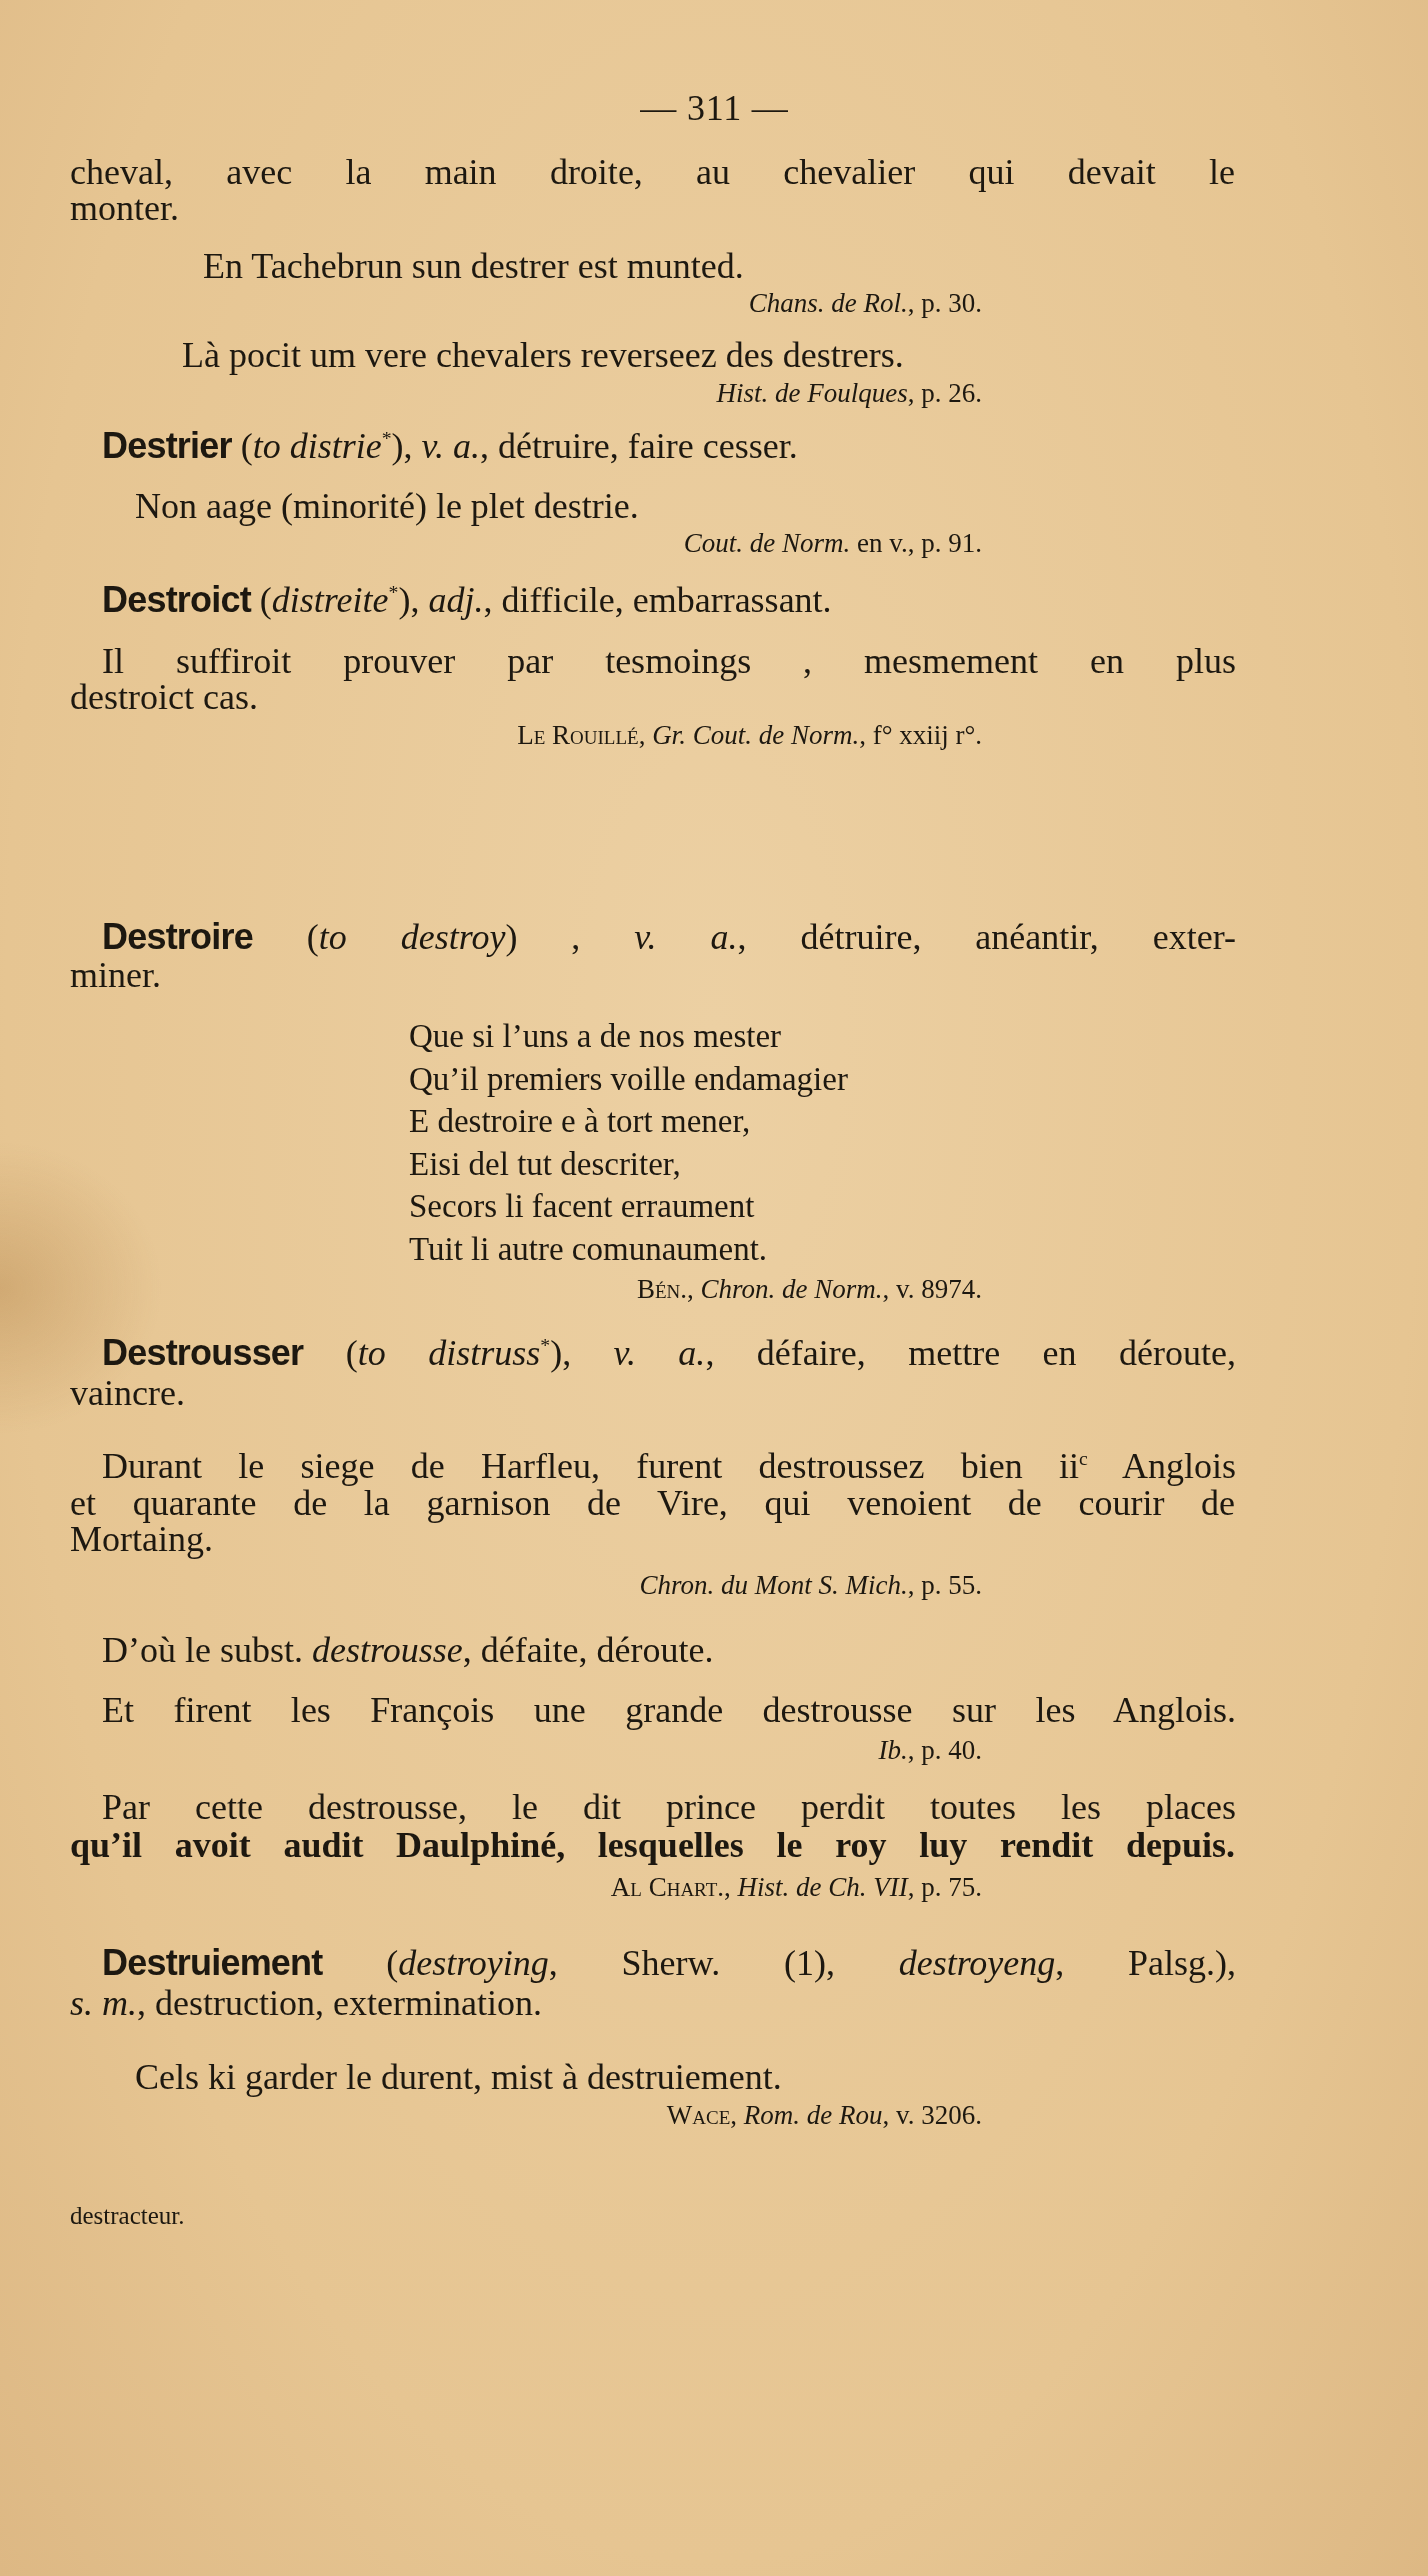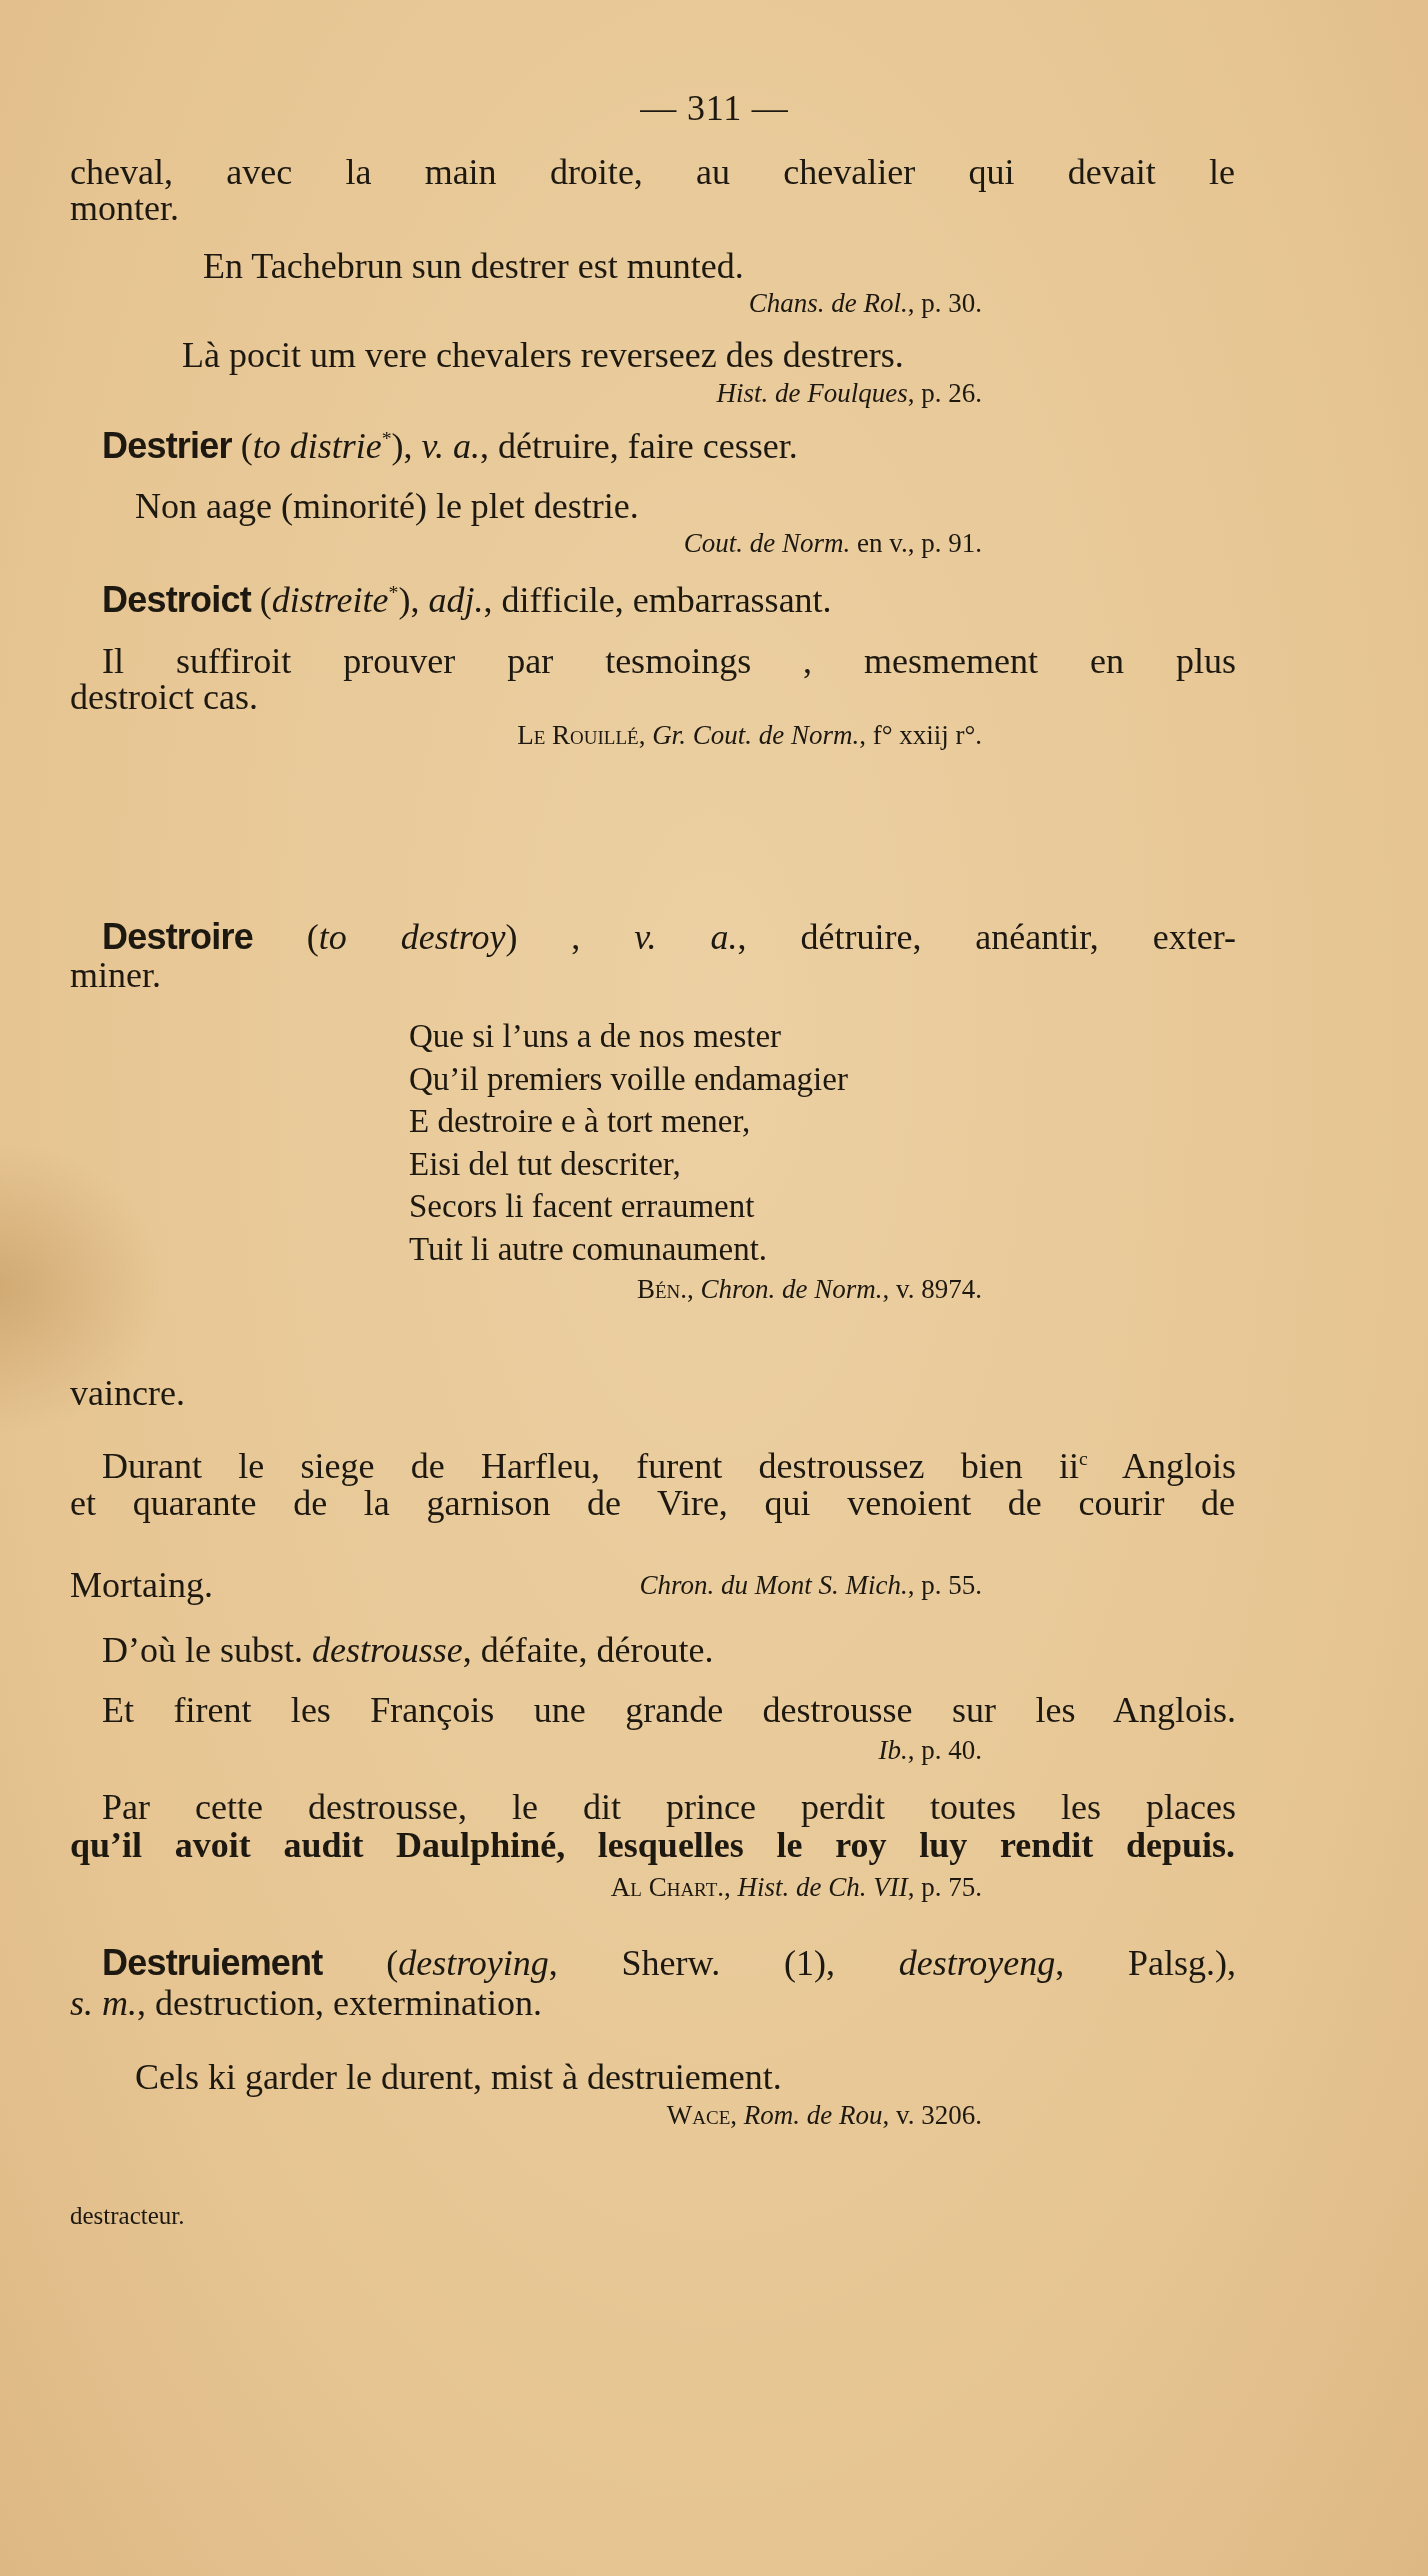--- a/index.html
+++ b/index.html
@@ -63,25 +63,28 @@
   <div class="verse" style="top:1015px;">
     <div>Que si l’uns a de nos mester</div>
     <div>Qu’il premiers voille endamagier</div>
     <div>E destroire e à tort mener,</div>
     <div>Eisi del tut descriter,</div>
     <div>Secors li facent erraument</div>
     <div>Tuit li autre comunaument.</div>
   </div>
   <div class="src" style="top:1276px;"><span class="sc">Bén.</span><span>, </span><i>Chron. de Norm.</i><span>, v. 8974.</span></div>
 
+  <div class="just" style="top:1335px;">
+    <b class="hw">Destrousser</b><span> (</span><i>to distruss</i><sup>*</sup><span>), </span><i>v. a.</i><span>, défaire, mettre en déroute,</span>
+  </div>
   <div class="line" style="left:70px;top:1375px;">vaincre.</div>
 
   <div class="just" style="top:1448px;"><span>Durant le siege de Harfleu, furent destroussez bien ii</span><sup>c</sup><span> Anglois</span></div>
   <div class="just" style="left:70px;width:1165px;top:1485px;">et quarante de la garnison de Vire, qui venoient de courir de</div>
-  <div class="line" style="left:70px;top:1521px;margin-top:46px;">Mortaing.</div>
+  <div class="line" style="left:70px;top:1521px;">Mortaing.</div>
   <div class="src" style="top:1572px;"><i>Chron. du Mont S. Mich.</i><span>, p. 55.</span></div>
 
   <div class="line" style="left:102px;top:1632px;"><span>D’où le subst. </span><i>destrousse</i><span>, défaite, déroute.</span></div>
 
   <div class="just" style="top:1692px;">Et firent les François une grande destrousse sur les Anglois.</div>
   <div class="src" style="top:1737px;"><i>Ib.</i><span>, p. 40.</span></div>
 
   <div class="just" style="top:1789px;">Par cette destrousse, le dit prince perdit toutes les places</div>
   <div class="just" style="left:70px;width:1165px;top:1827px;font-weight:bold;">qu’il avoit audit Daulphiné, lesquelles le roy luy rendit depuis.</div>
   <div class="src" style="top:1874px;"><span class="sc">Al Chart.</span><span>, </span><i>Hist. de Ch. VII</i><span>, p. 75.</span></div>

